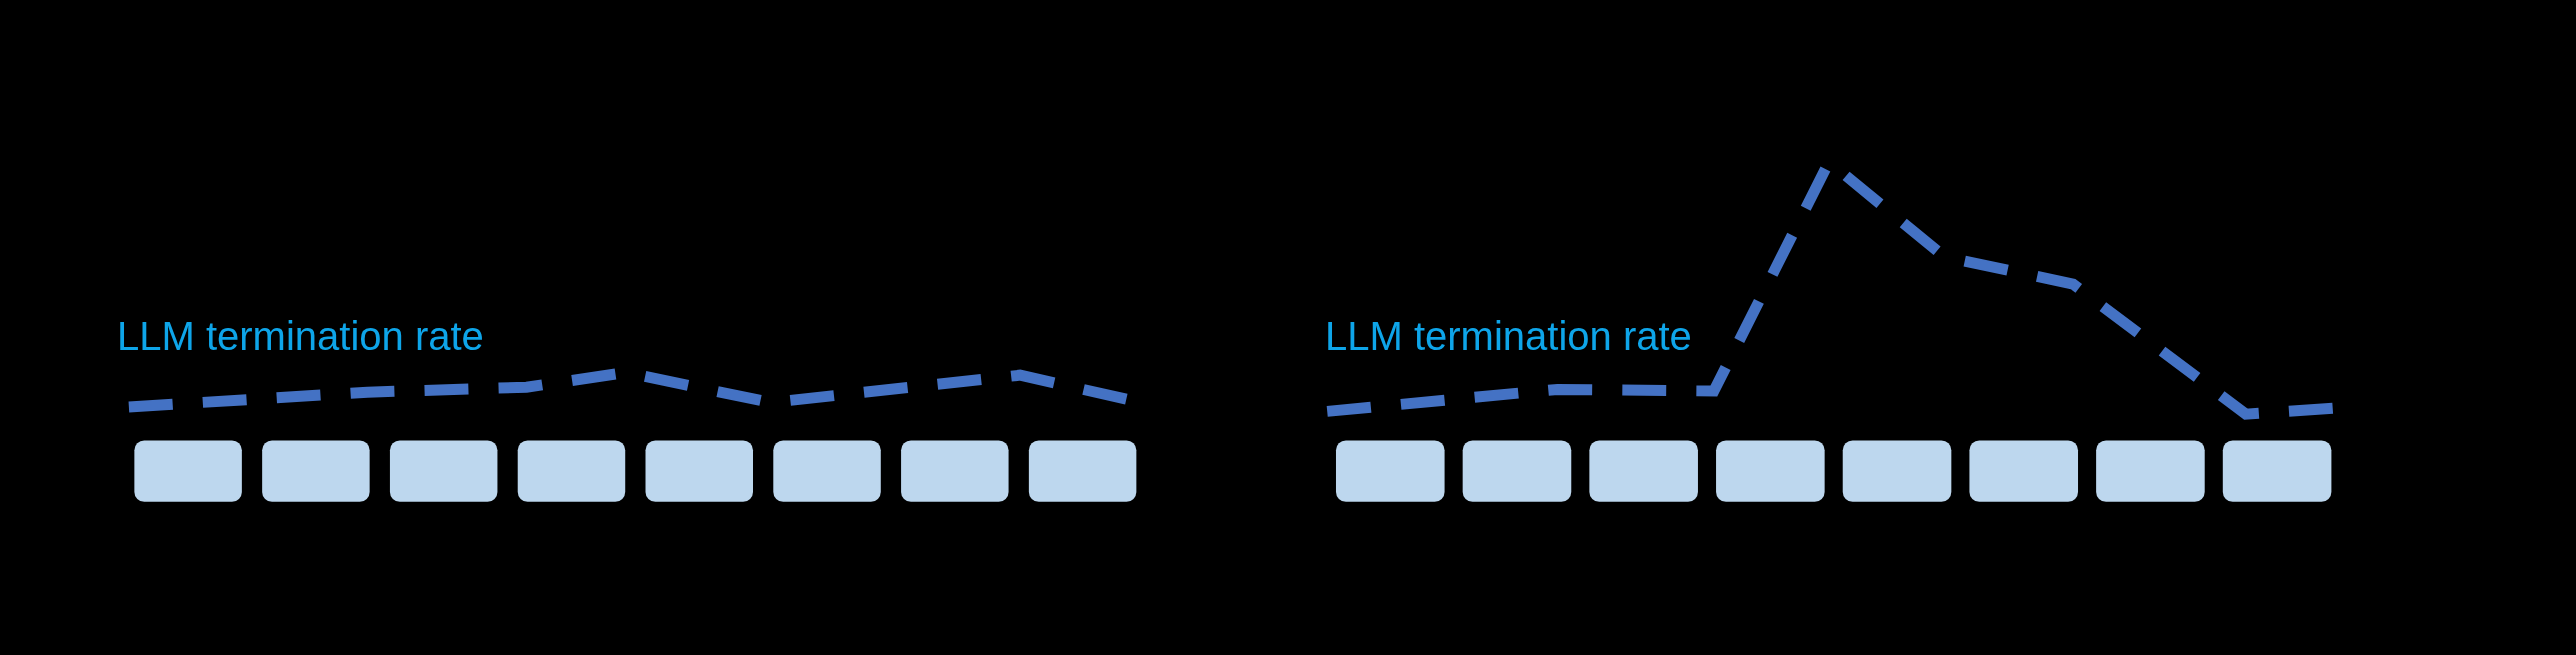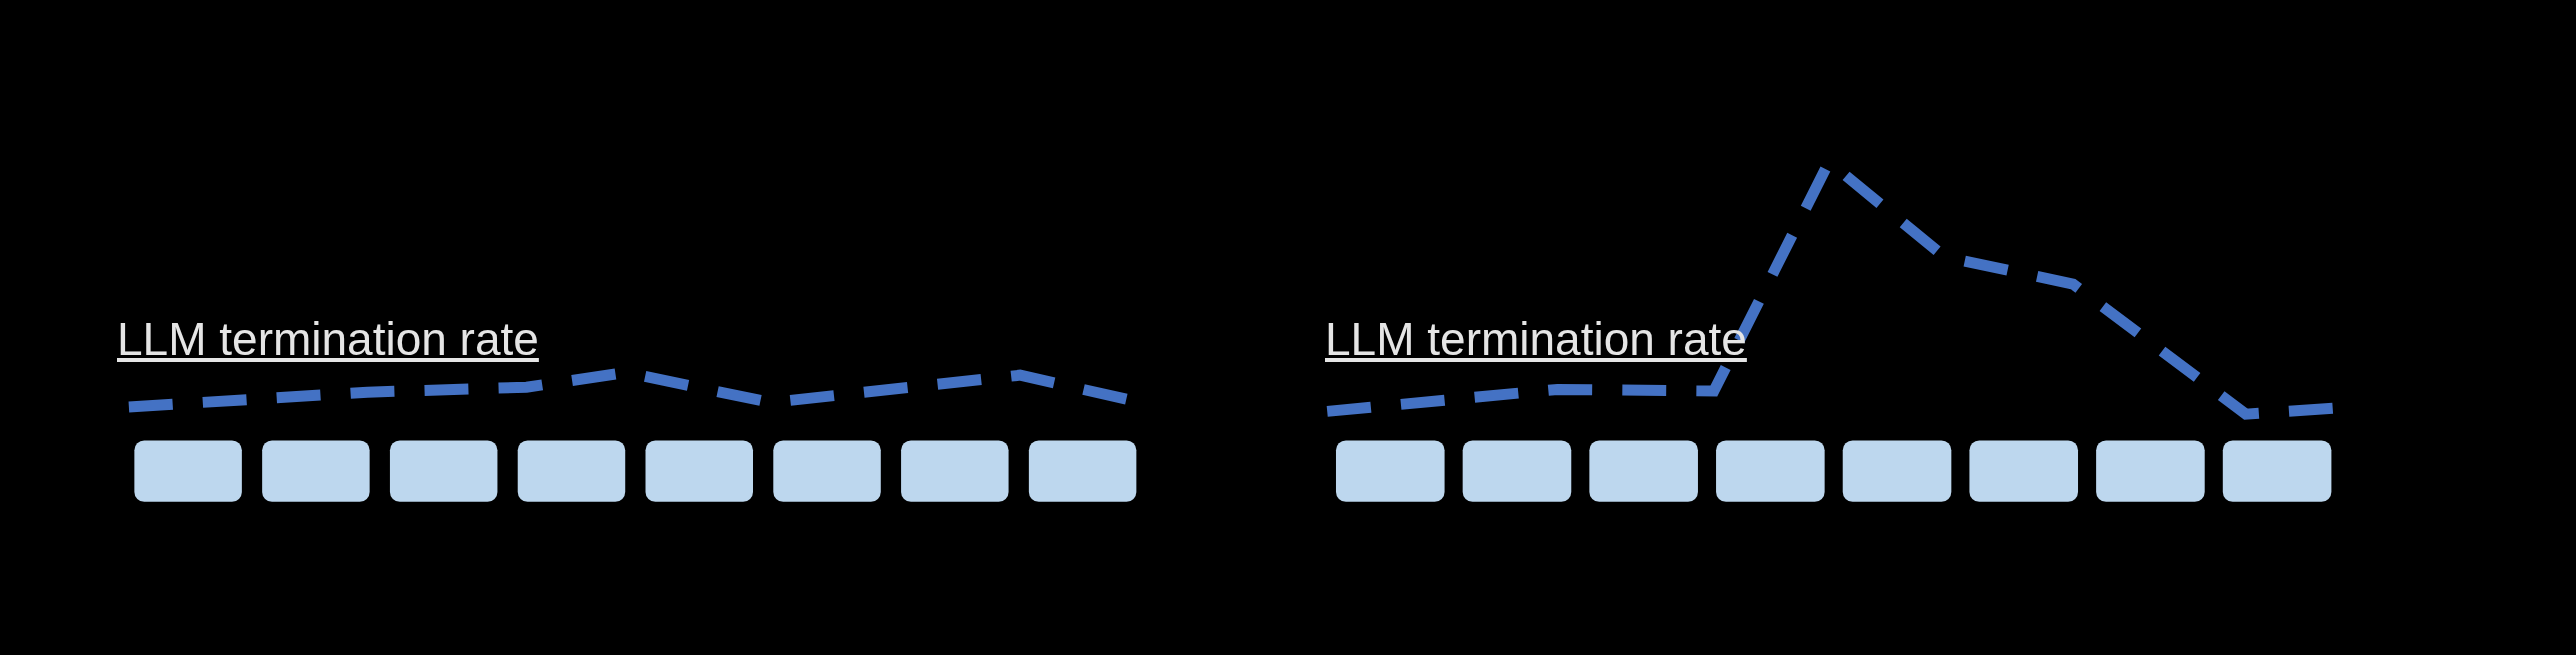--- a/index.html
+++ b/index.html
@@ -20,26 +20,25 @@
   svg.figure {
     position: absolute;
     left: 0;
     top: 0;
     width: 2576px;
     height: 656px;
     display: block;
   }
   .rate-label {
     position: absolute;
-    color: #e5e5e5;
-    font-size: 46px;
+    color: #0ea5e9;
+    font-size: 40px;
     line-height: 1.0;
     white-space: nowrap;
     letter-spacing: 0px;
-    text-decoration: underline;
   }
   .message-box-svg {
     fill: #BDD7EE;
   }
   .rate-line-svg {
     fill: none;
     stroke: #4472C4;
     stroke-width: 20px;
     stroke-dasharray: 80 55;
     stroke-linecap: butt;

